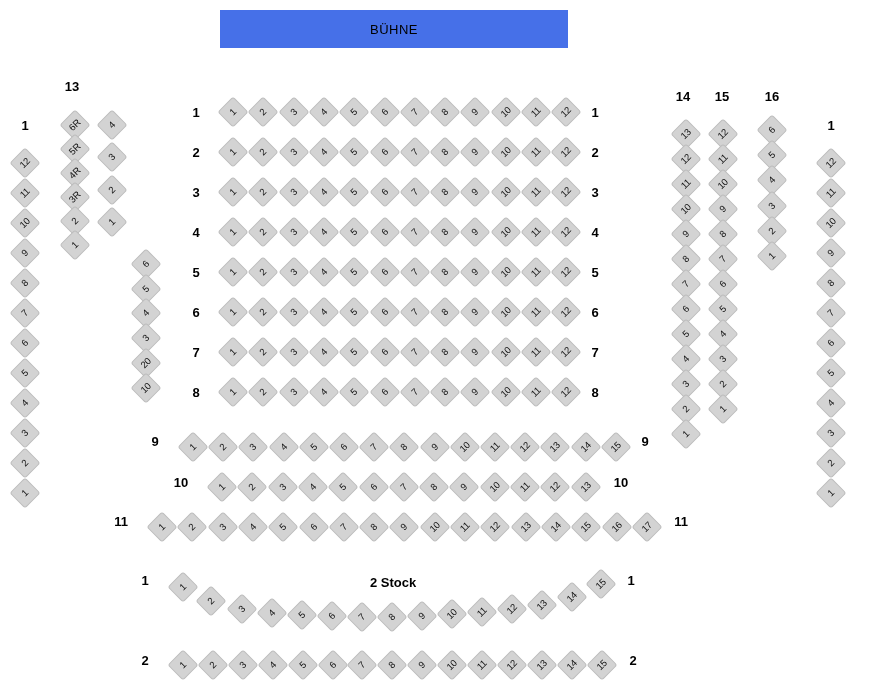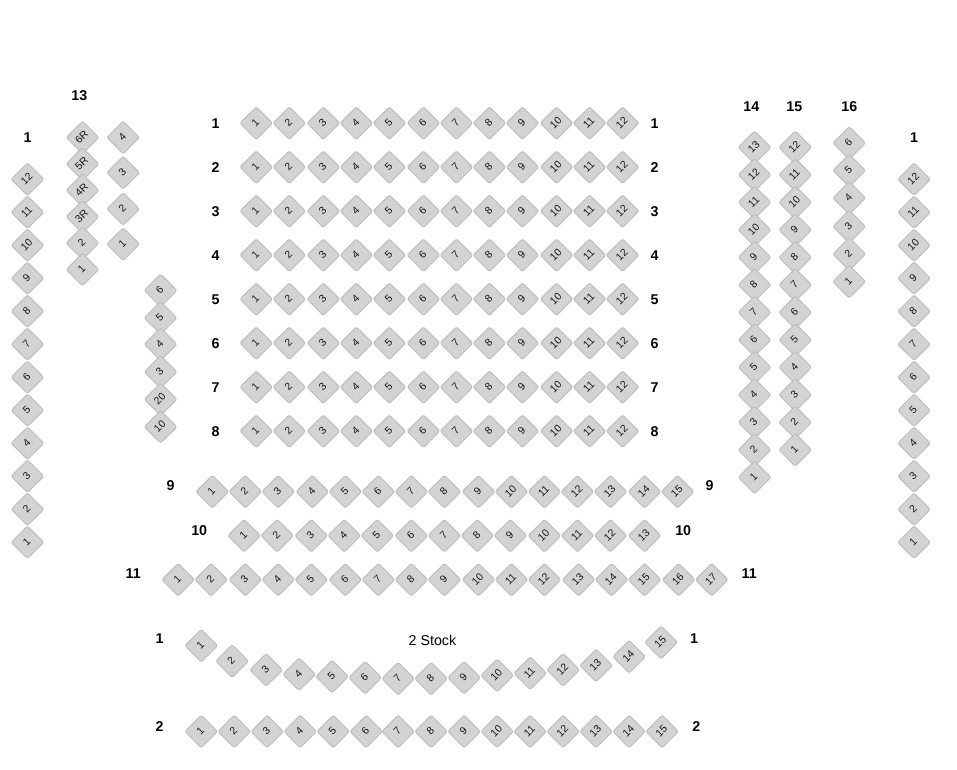--- a/index.html
+++ b/index.html
@@ -26,27 +26,30 @@
   .seat .num{
     font-size:9.5px;line-height:1;white-space:nowrap;
     color:var(--seat-text,#111111);
   }
   .row-label{
     position:absolute;transform:translate(-50%,-50%);
     font-size:13px;font-weight:700;color:#000;
   }
   .floor-label{
     position:absolute;left:393px;top:582px;transform:translate(-50%,-50%);
-    font-size:13px;font-weight:400;color:#000;
+    font-size:13px;font-weight:700;color:#000;
   }
 </style>
 </head>
 <body>
 
 <div class="plan">
+  <div class="stage" style="background: rgb(70, 112, 232);">
+    <span class="stage-text">BÜHNE</span>
+  </div>
   <div id="seats-layer">
       <div class="seat" style="left: 14px; top: 152px;">
         <span class="num">12</span>
       </div>
       <div class="seat" style="left: 14px; top: 182px;">
         <span class="num">11</span>
       </div>
       <div class="seat" style="left: 14px; top: 212px;">
         <span class="num">10</span>
       </div>

